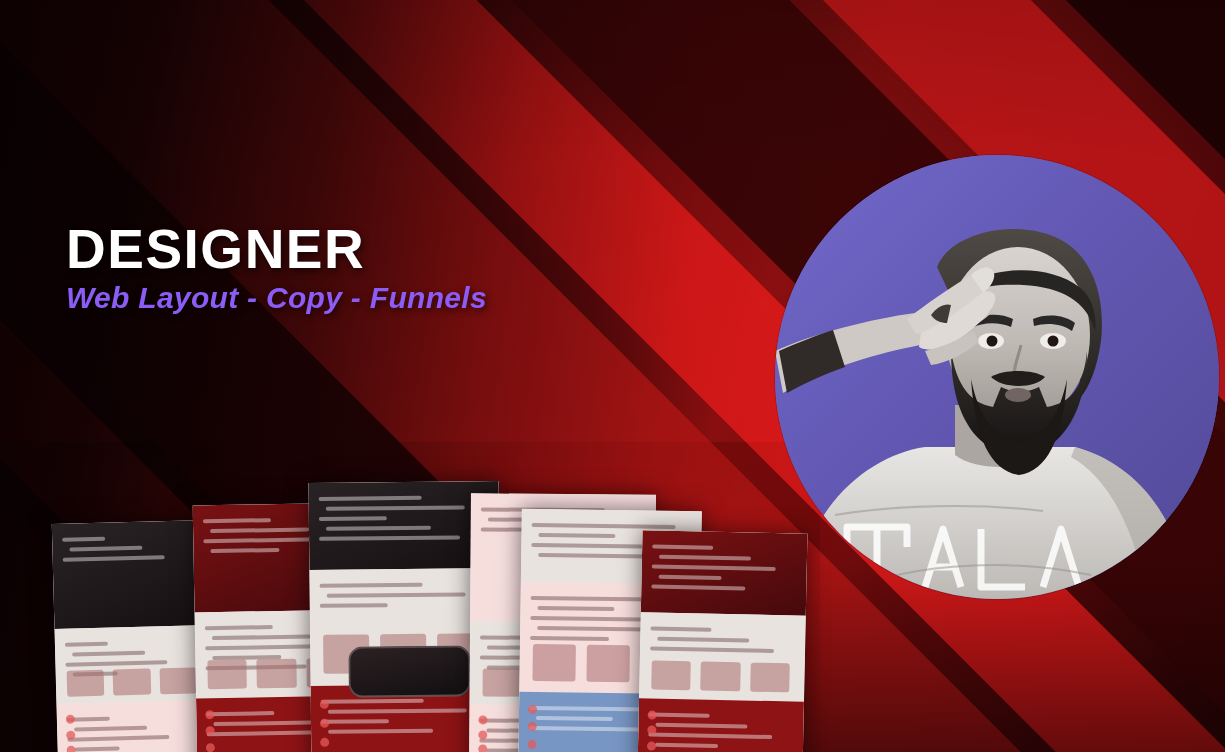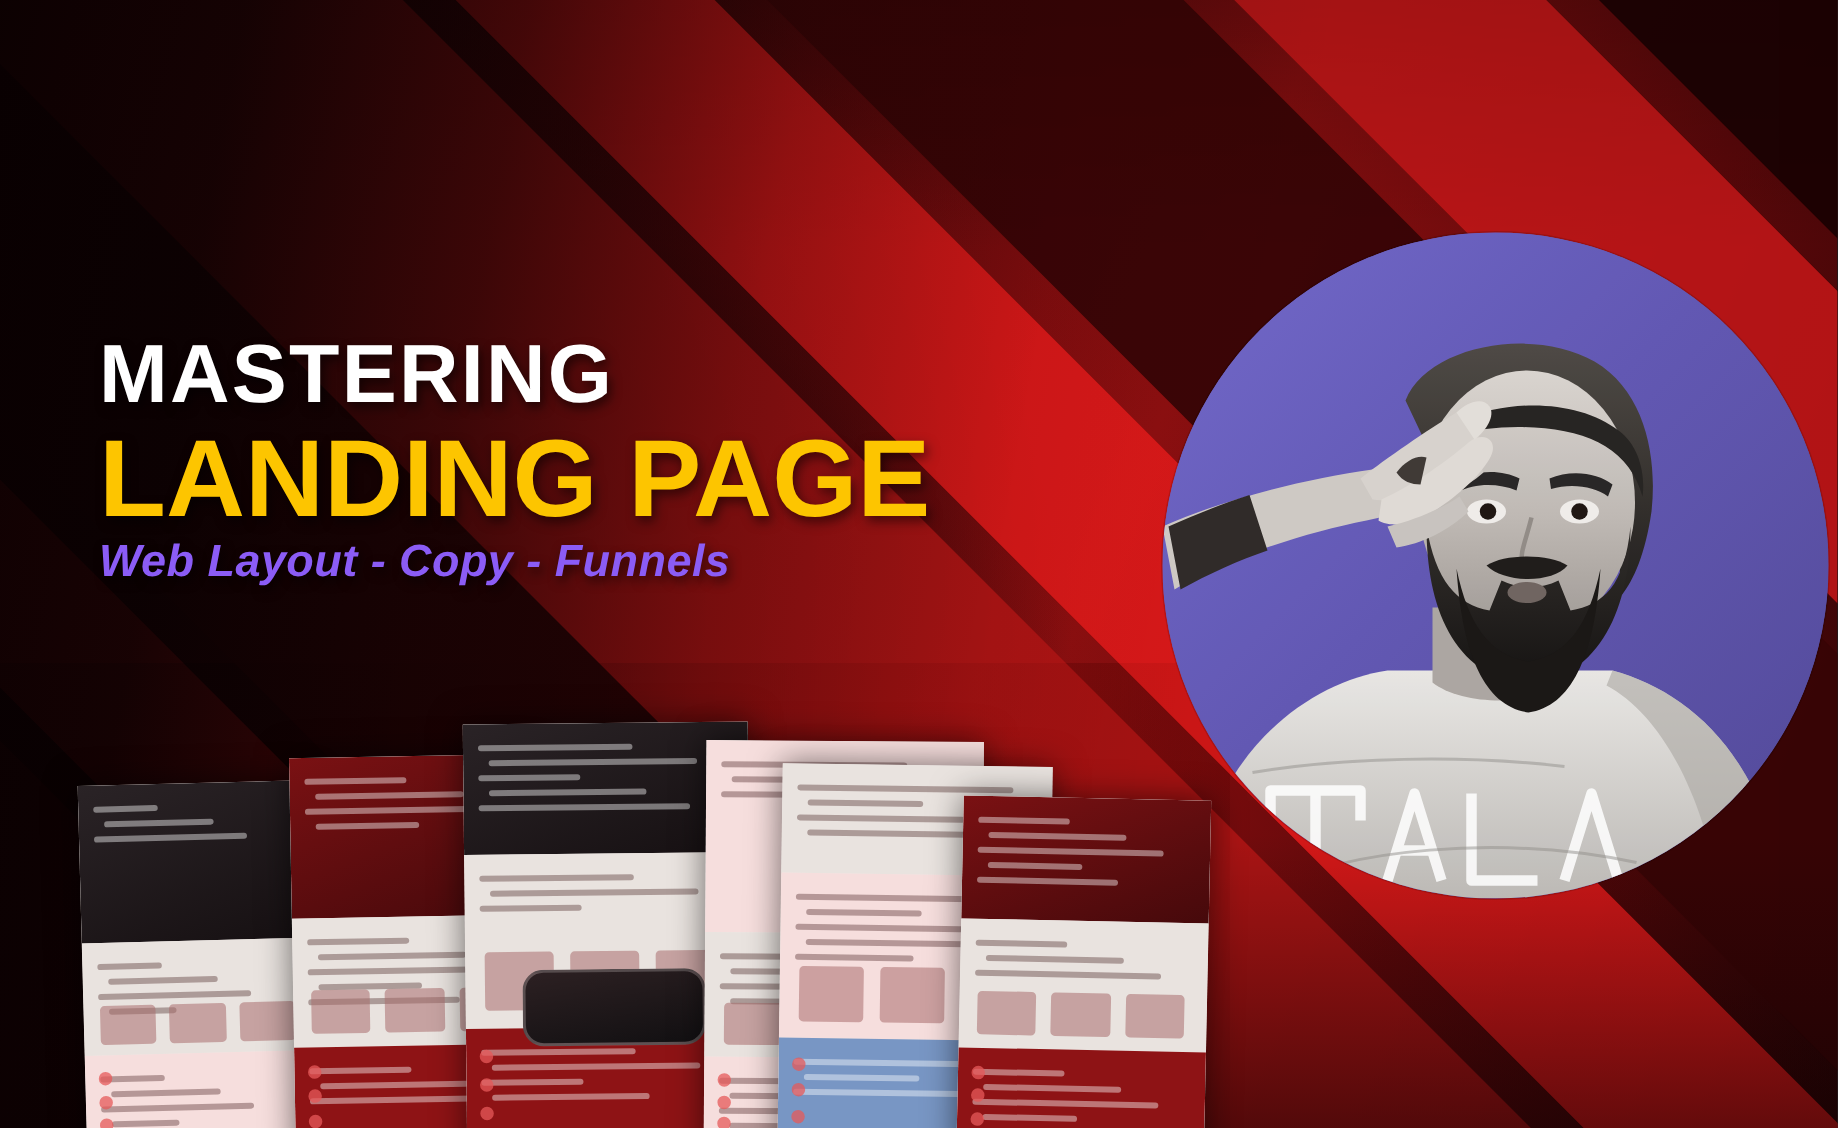--- a/index.html
+++ b/index.html
@@ -476,18 +476,17 @@
 
       <path d="M 156 160 C 162 152 170 148 176 150 L 172 168 C 166 168 160 166 156 160 Z" fill="#3a3430"></path>
 
       <path d="M 196 120 C 204 112 214 110 218 116 C 222 122 216 132 208 138 Z" fill="#e2ddd8"></path>
 
       <rect width="444" height="444" fill="#ffffff" opacity="0.03"></rect>
     </svg>
   </div>
 
   <div class="headline">
-    <div class="l1">MASTERING</div>
-    <div class="l2">LANDING PAGE</div>
+    <div class="l1">DESIGNER</div>
     <div class="l4">Web Layout - Copy - Funnels</div>
   </div>
 
 </div>
 
 </body></html>

